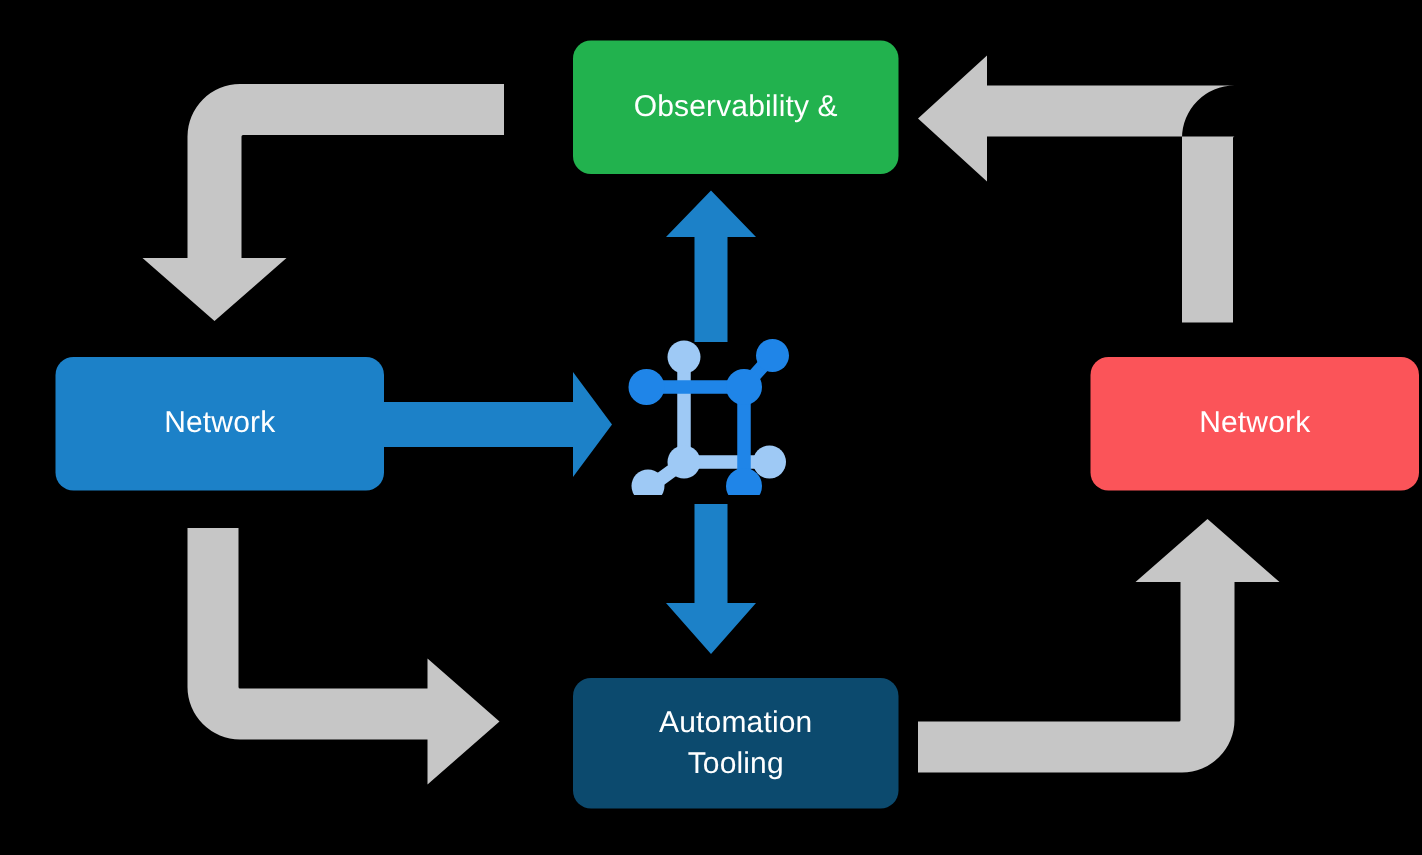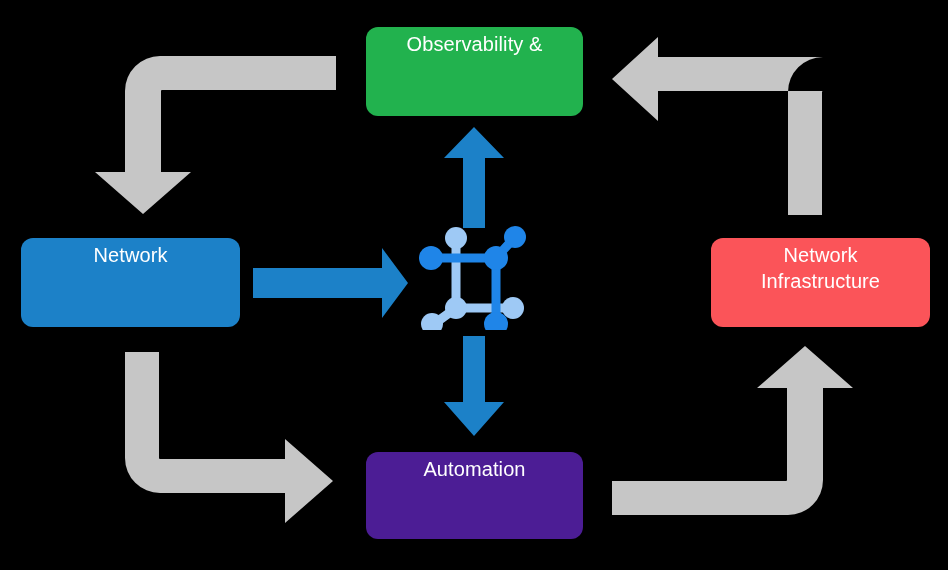--- a/index.html
+++ b/index.html
@@ -23,31 +23,32 @@
     position: absolute;
     left: 0;
     top: 0;
     width: 948px;
     height: 570px;
   }
   .node-box {
     position: absolute;
     border-radius: 12px;
     display: flex;
-    align-items: flex-start;
+    align-items: center;
     justify-content: center;
     text-align: center;
     color: #ffffff;
     font-size: 20px;
     line-height: 1.32;
     font-weight: 400;
     letter-spacing: 0.1px;
     box-sizing: border-box;
     padding: 4px 10px;
     z-index: 5;
+    margin-left: 16px;
   }
   .node-label { display: block; }
   #box-observability {
     left: 366px; top: 27px; width: 217px; height: 89px;
   }
   #box-operations {
     left: 21px; top: 238px; width: 219px; height: 89px;
   }
   #box-infrastructure {
     left: 711px; top: 238px; width: 219px; height: 89px;
@@ -142,23 +143,23 @@
 
   <div class="node-box" id="box-operations" style="background:#1c81c8;">
     <span>
       <span class="node-label">Network</span>
     </span>
   </div>
 
   <div class="node-box" id="box-infrastructure" style="background:#fb5459;">
     <span>
       <span class="node-label">Network</span>
-      <span class="node-label">Infrastructure</span>
     </span>
   </div>
 
-  <div class="node-box" id="box-automation" style="background:#4c1d95;">
+  <div class="node-box" id="box-automation" style="background:#0c4a6e;">
     <span>
       <span class="node-label">Automation</span>
+      <span class="node-label">Tooling</span>
     </span>
   </div>
 
 </div>
 
 </body></html>

